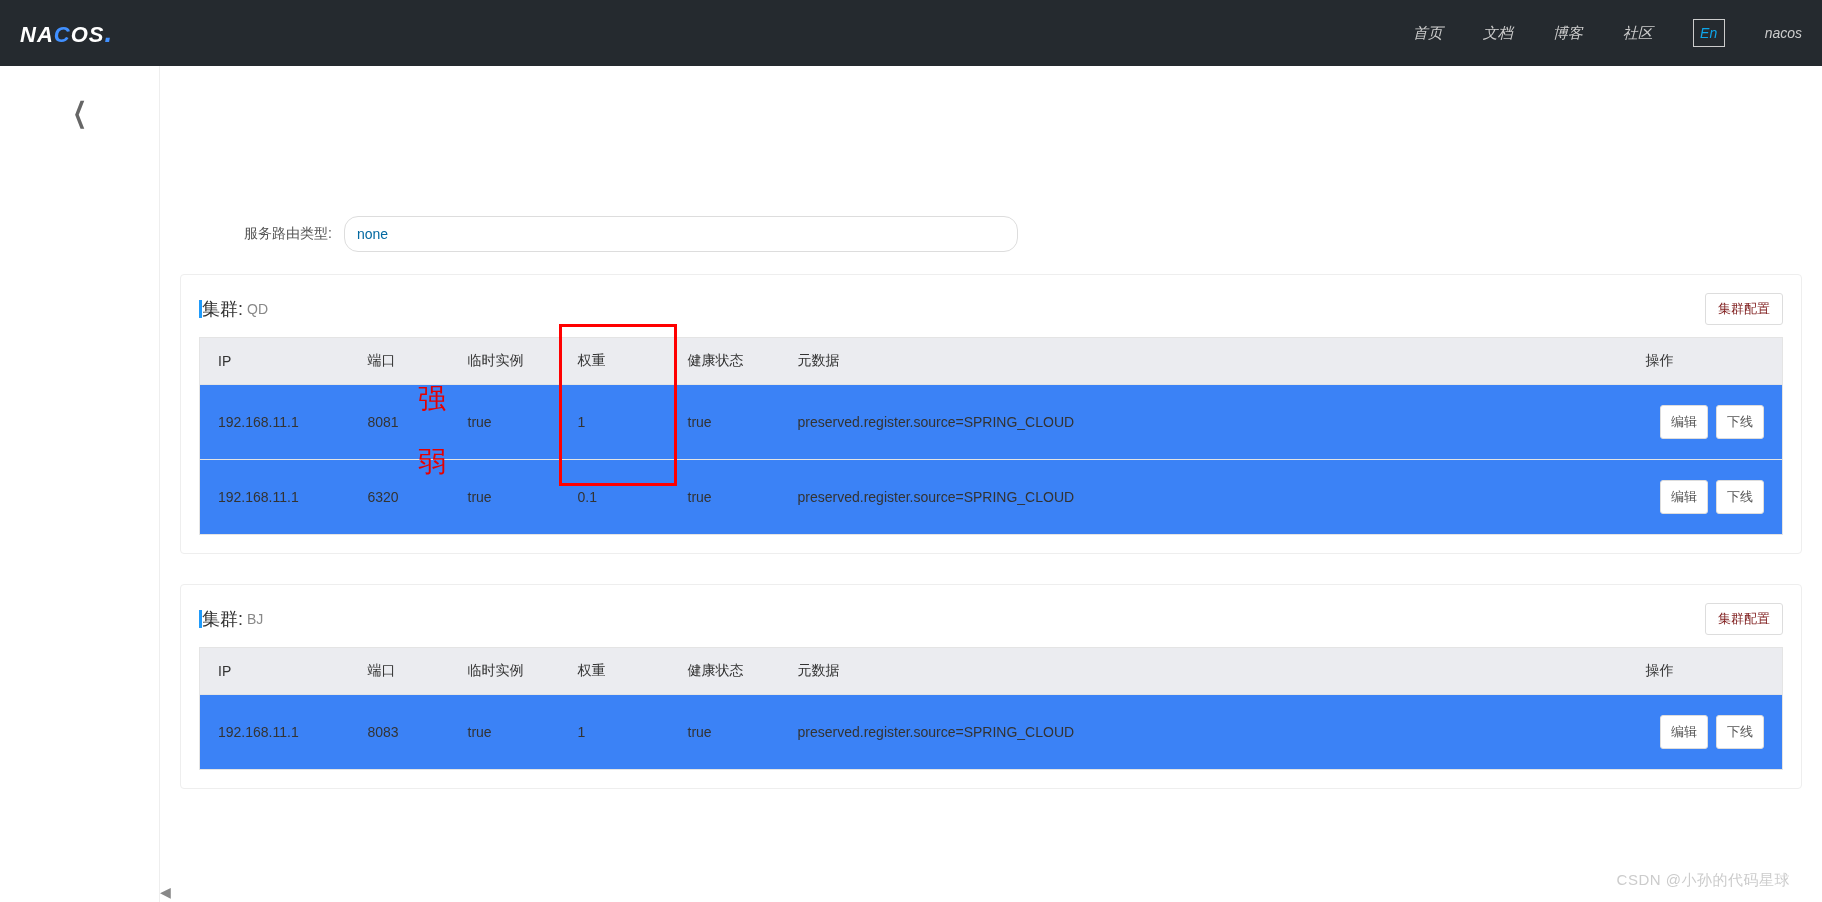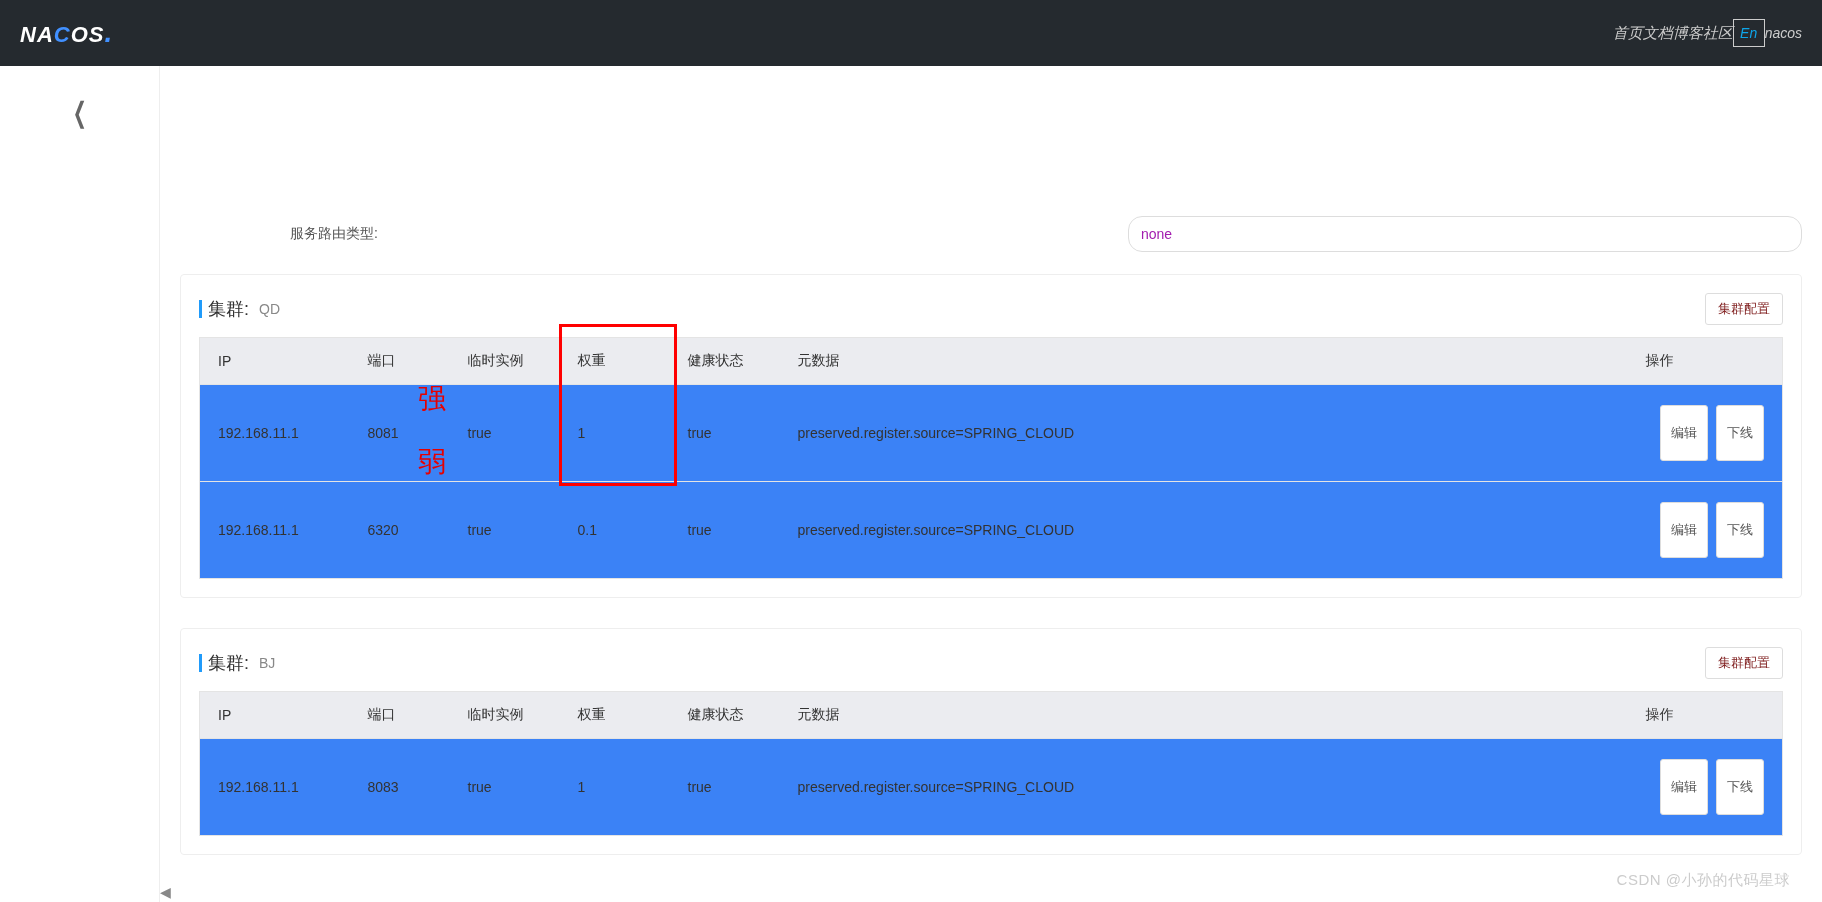--- a/index.html
+++ b/index.html
@@ -29,20 +29,21 @@
     .logo-n { color: #fff; }
     .logo-a { color: #fff; }
     .logo-c { color: #4190ff; }
     .logo-o { color: #fff; }
     .logo-s { color: #fff; }
     .logo-dot { color: #4190ff; font-size: 28px; }
     .nav {
       margin-left: auto;
       display: flex;
       align-items: center;
+      gap: 40px;
     }
     .nav-item {
       color: #ccc;
       font-size: 15px;
       cursor: pointer;
     }
     .lang-box {
       border: 1px solid #ccc;
       width: 32px;
       height: 28px;
@@ -78,54 +79,53 @@
     }
     .main {
       flex: 1;
       padding: 20px;
       overflow: auto;
       position: relative;
     }
     .route-row {
       display: flex;
       align-items: center;
-      gap: 20px;
-      margin: 130px 0 22px 110px;
-      justify-content: space-between;
+      gap: 12px;
+      margin: 130px 0 22px 64px;
     }
     .route-label {
       color: #555;
       font-size: 14px;
     }
     .route-input {
       width: 674px;
       height: 36px;
       border: 1px solid #ddd;
       border-radius: 14px;
       padding: 0 12px;
       font-size: 14px;
-      color: #a21caf;
+      color: #0369a1;
     }
     .card {
       border: 1px solid #eee;
       border-radius: 4px;
       padding: 18px;
       margin-bottom: 30px;
       position: relative;
     }
     .card-header {
       display: flex;
       align-items: center;
       justify-content: space-between;
       margin-bottom: 12px;
     }
     .cluster-title {
       display: flex;
       align-items: center;
-      gap: 6px;
+      gap: 0;
     }
     .blue-bar {
       width: 3px;
       height: 18px;
       background: #209bfa;
     }
     .cluster-label {
       font-size: 18px;
       color: #333;
       font-weight: 500;
@@ -175,21 +175,21 @@
     .col-meta { }
     .col-action { width: 155px; margin-top: 24px; }
     .action-cell {
       display: flex;
       gap: 8px;
       justify-content: flex-end;
     }
     .mini-btn {
       border: 1px solid #ddd;
       background: #fff;
-      padding: 18px 10px;
+      padding: 7px 10px;
       font-size: 13px;
       cursor: pointer;
       border-radius: 3px;
       color: #555;
     }
     .weight-highlight {
       position: absolute;
       border: 3px solid #ff0000;
       pointer-events: none;
     }

